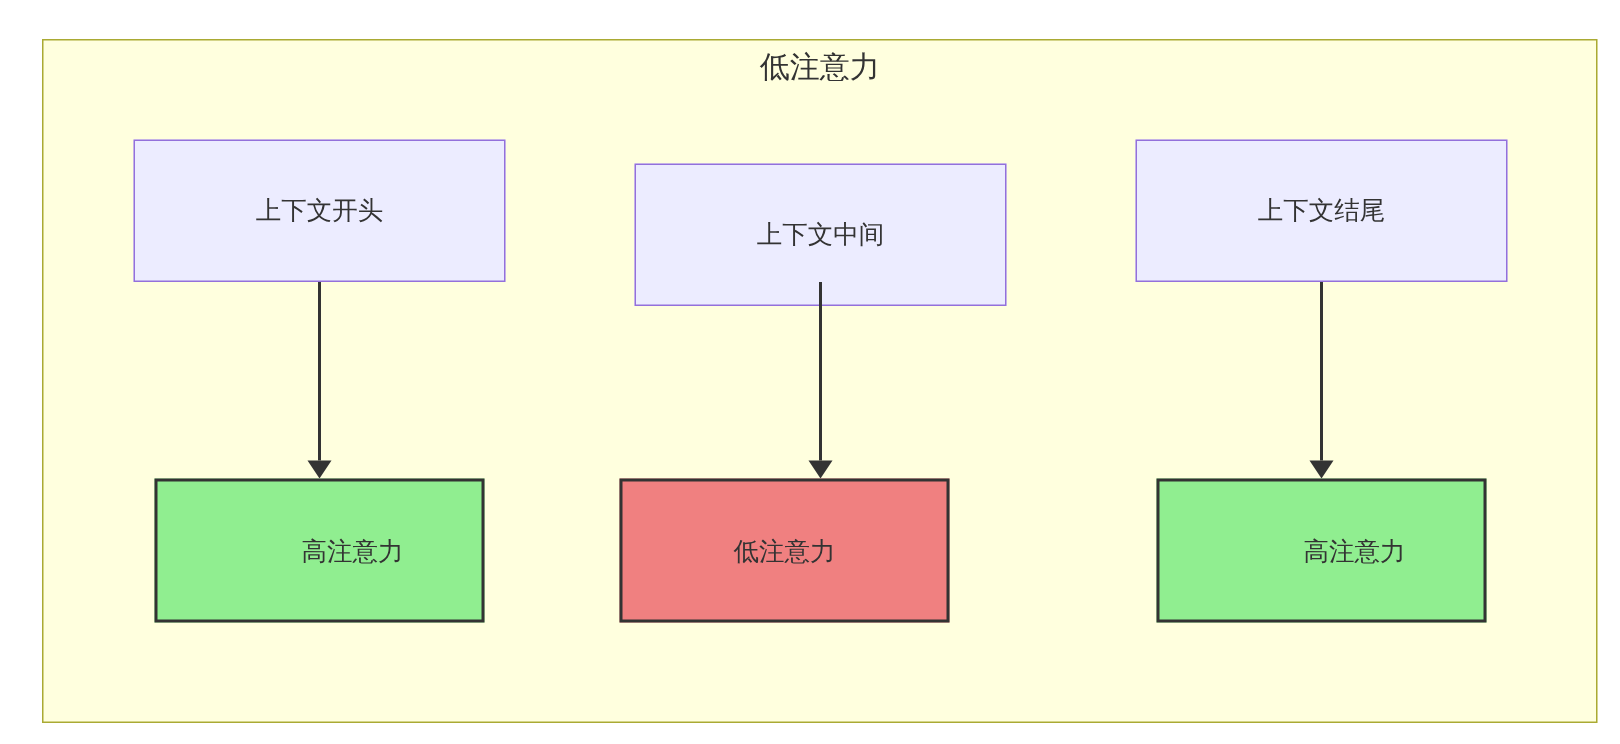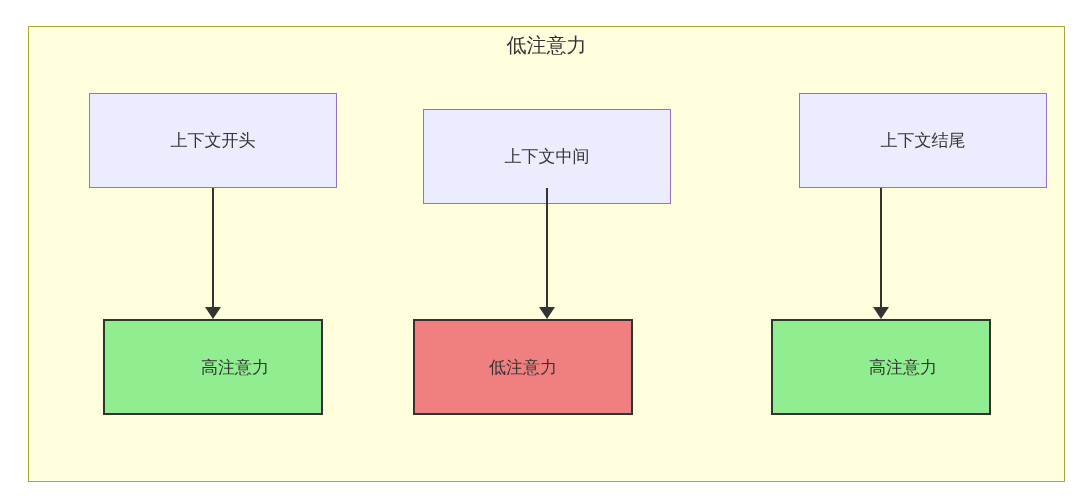--- a/index.html
+++ b/index.html
@@ -57,21 +57,21 @@
     top: 319px;
     width: 220px;
     height: 96px;
     border: 2.5px solid var(--target-border, #333333);
   }
   .target-high { background: var(--high-fill, #90EE90); padding-left: 44px; }
   .target-low  { background: var(--low-fill,  #F08080); }
 
   .col1 .source-node { left: 89px;  }
   .col2 .source-node { left: 423px; margin-top: 16px; }
-  .col3 .source-node { left: 799px; }
+  .col3 .source-node { left: 757px; }
   .col1 .target-node { left: 103px; }
   .col2 .target-node { left: 413px; }
   .col3 .target-node { left: 771px; }
 
   .arrow {
     position: absolute;
     top: 188px;
     width: 16px;
     height: 131px;
     display: flex;

